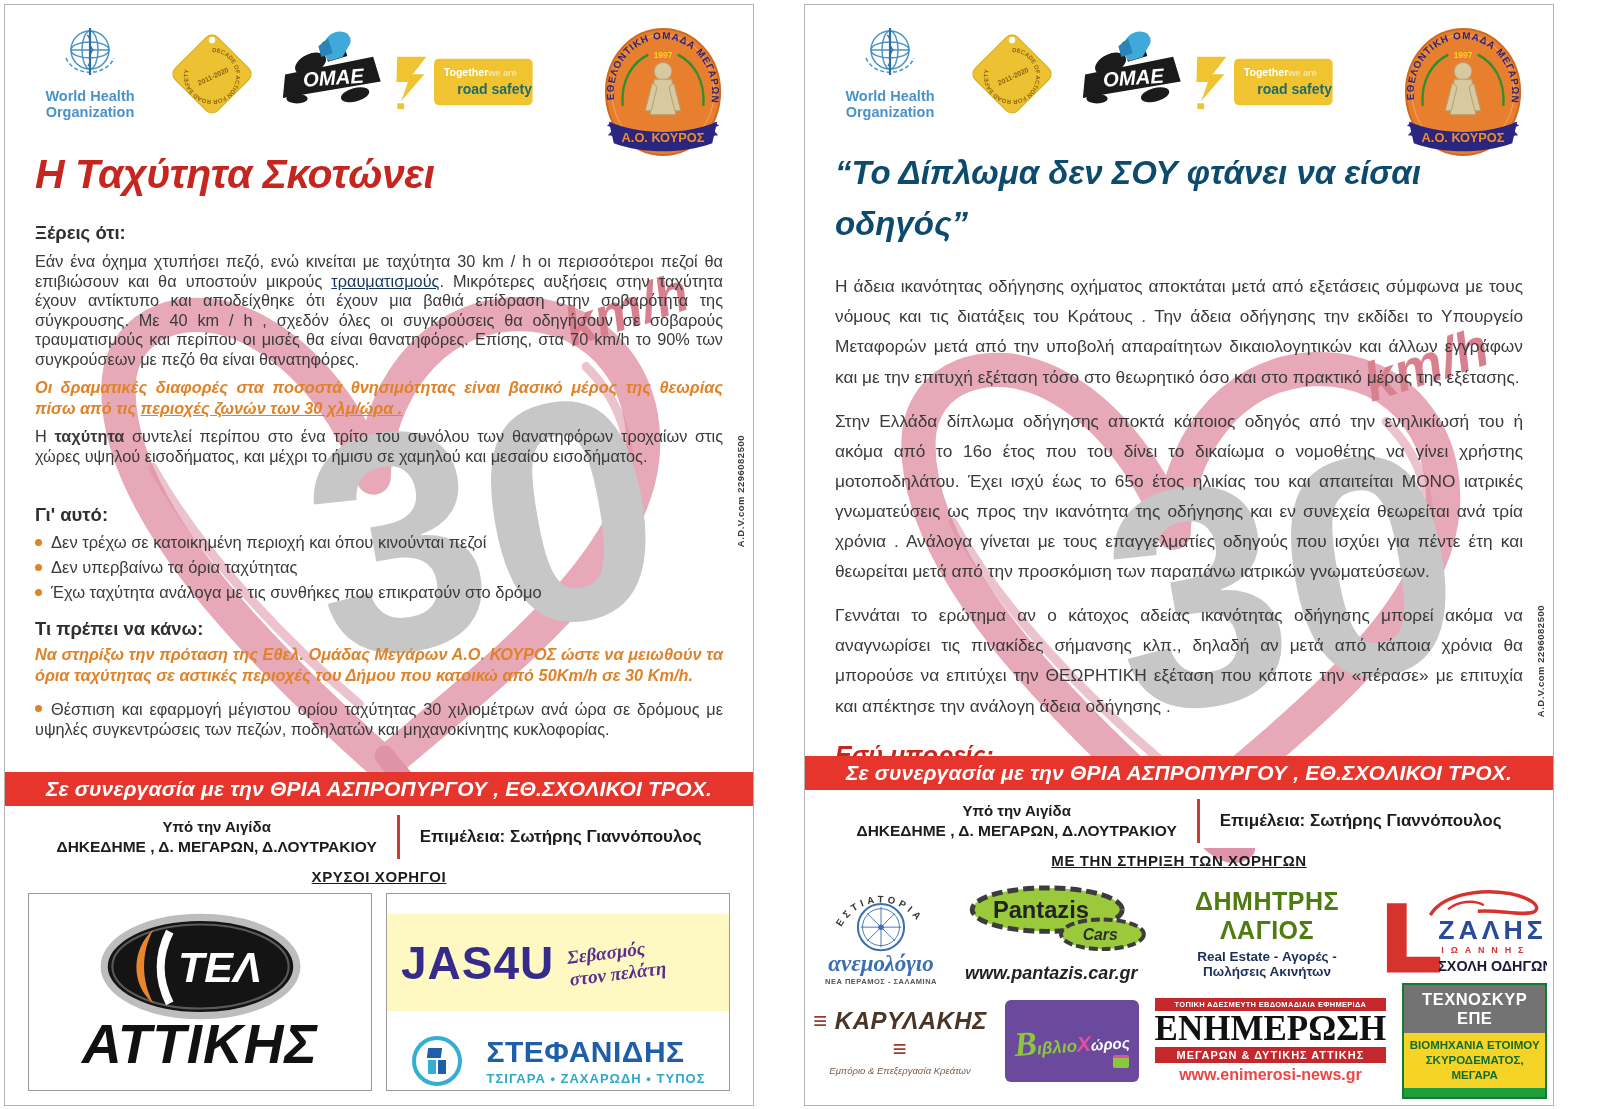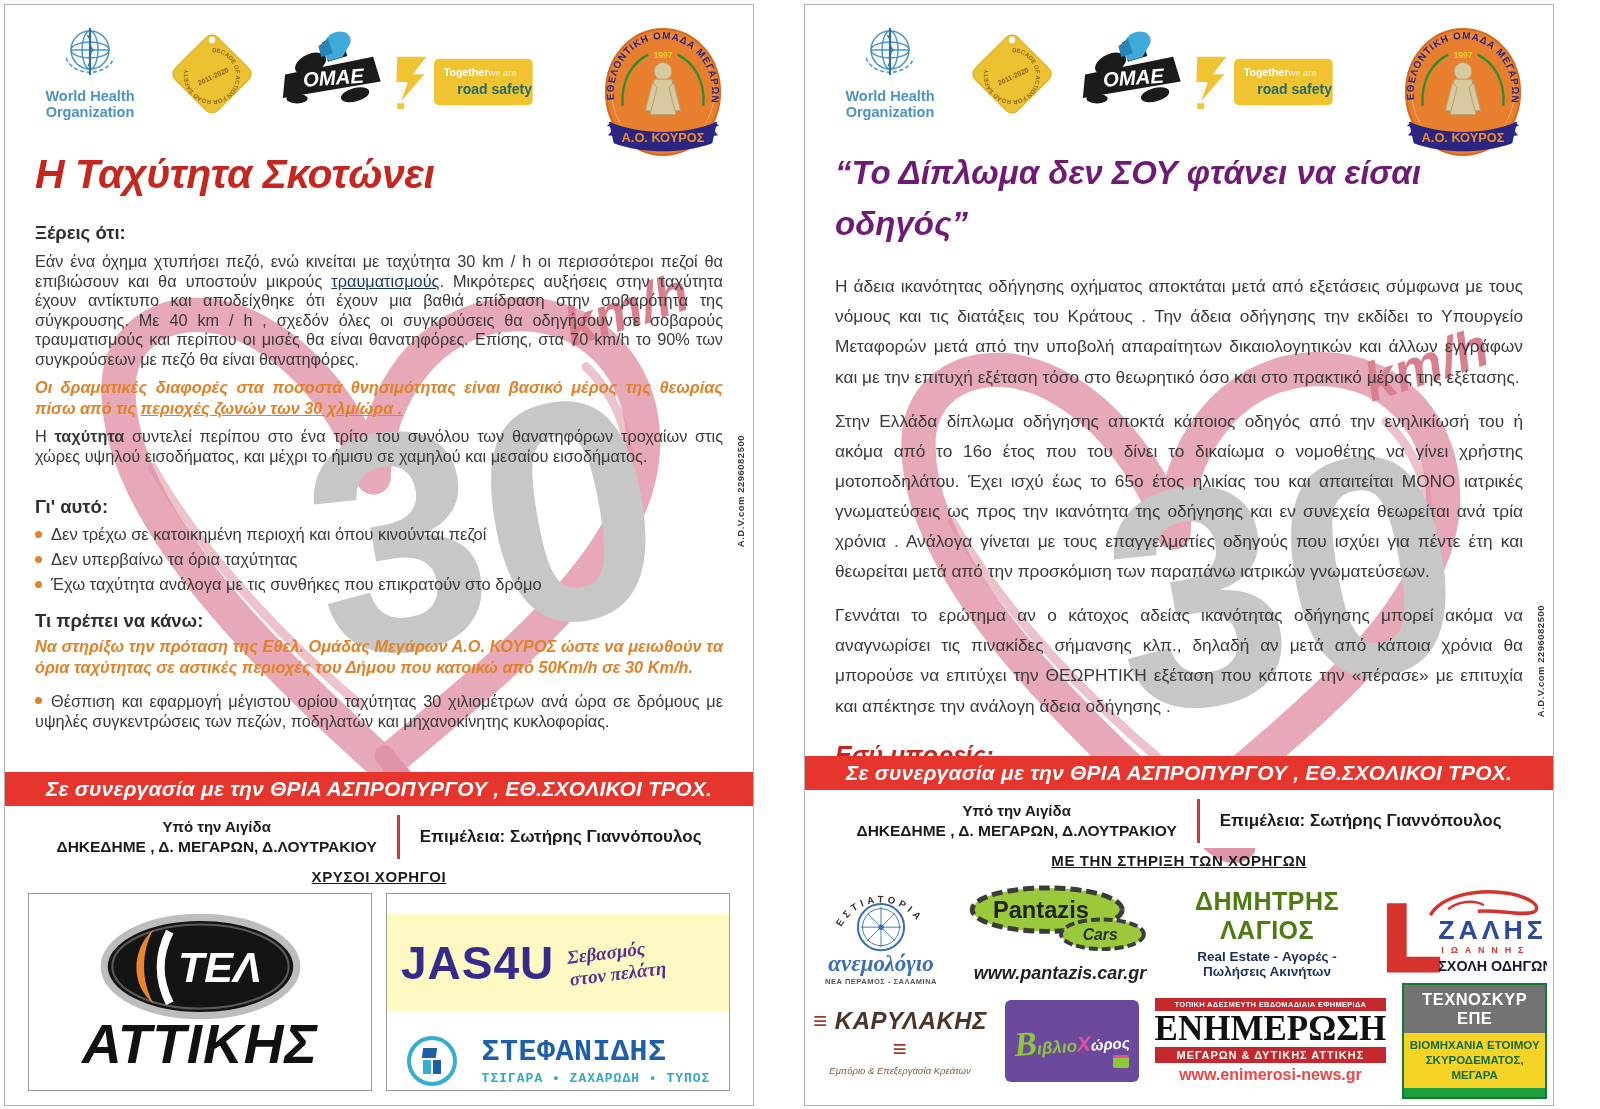--- a/index.html
+++ b/index.html
@@ -17,21 +17,21 @@
   
   .logo-row{display:flex;align-items:flex-start;padding:20px 26px 0;height:116px;position:relative;z-index:2;}
   .who{width:118px;text-align:center;}
   .who-text{font-size:14.5px;line-height:1.12;font-weight:700;color:#4a93c8;margin-top:1px;}
   .diamond-wrap{margin-left:16px;margin-top:2px;}
   .omae-wrap{margin-left:10px;margin-top:2px;}
   .rs-wrap{margin-left:2px;margin-top:28px;}
   .badge-wrap{margin-left:auto;}
   
   .title-red{margin:10px 30px 0;font-size:41px;font-weight:800;font-style:italic;color:#c5271f;letter-spacing:-.5px;position:relative;z-index:2;}
-  .title-blue{margin:6px 30px 0;font-size:33px;font-weight:800;font-style:italic;color:#701a75;line-height:1.55;position:relative;z-index:2;max-width:640px;}
+  .title-blue{margin:6px 30px 0;font-size:33px;font-weight:800;font-style:italic;color:#0c4a6e;line-height:1.55;position:relative;z-index:2;max-width:640px;}
   h3.sec{font-size:18.5px;font-weight:800;color:#2f2f2f;margin:14px 0 4px;}
   .bp{font-size:16.3px;line-height:1.2;text-align:justify;color:#3a3a3a;margin:8px 0;}
   .bp-r{font-size:17.3px;line-height:1.74;text-align:justify;color:#3a3a3a;margin:14px 0;}
   .ul-navy{color:#17365d;text-decoration:underline;}
   .orange{color:#e08228;font-weight:800;font-style:italic;font-size:16.3px;line-height:1.28;text-align:justify;margin:4px 0;}
   .orange .ul{text-decoration:underline;}
   ul.dots{list-style:none;margin:4px 0 14px;padding:0;}
   ul.dots li{font-size:16.5px;color:#3a3a3a;line-height:1.5;display:flex;align-items:baseline;}
   .dot{width:7px;height:7px;border-radius:50%;background:#e08228;display:inline-block;flex:0 0 7px;margin-right:9px;position:relative;top:-2px;}
   .final-b{margin-top:14px;}
@@ -48,31 +48,31 @@
   .curator{font-size:17px;font-weight:700;color:#1c1c1c;}
   .sp-head{text-align:center;font-size:15px;font-weight:800;color:#1c1c1c;text-decoration:underline;letter-spacing:.6px;margin:4px 0 8px;}
   
   .gold-row{display:flex;gap:14px;justify-content:center;padding-bottom:14px;background:#fff;}
   .gbox{width:342px;height:196px;border:1px solid #9a9a9a;background:#fff;position:relative;overflow:hidden;}
   .ktel-inner{display:flex;flex-direction:column;align-items:center;justify-content:center;height:100%;}
   .ktel-name{font-size:55px;font-weight:900;font-style:italic;color:#111;letter-spacing:1px;line-height:1;margin-top:-4px;}
   .jas-top{height:97px;background:#fef9c3;display:flex;align-items:center;padding:0 14px;margin-top:20px;}
   .jas-name{font-size:46px;font-weight:900;color:#352b8d;letter-spacing:1px;}
   .jas-tag{margin-left:14px;color:#5b2d8e;font-style:italic;font-weight:700;font-size:19px;line-height:1.15;transform:rotate(-7deg);font-family:"Liberation Serif",serif;}
-  .jas-bottom{height:99px;display:flex;align-items:center;justify-content:center;gap:24px;background:#fff;font-family:Liberation Mono, monospace;}
+  .jas-bottom{height:99px;display:flex;align-items:center;justify-content:center;gap:24px;background:#fff;}
   .stef-name{font-size:30px;font-weight:900;color:#1f5fa8;letter-spacing:.5px;}
   .stef-sub{font-size:13px;font-weight:800;color:#2fa8cc;letter-spacing:1px;margin-top:2px;}
   
   .srow{display:flex;align-items:center;justify-content:center;background:#fff;}
   .srow1{gap:14px;height:112px;padding:0 6px;}
   .srow2{gap:16px;height:104px;padding:0 6px 12px;}
   .anemo{width:152px;text-align:center;line-height:1;}
   .anemo-name{font-size:23px;font-style:italic;color:#3a6fb5;font-family:"Liberation Serif",serif;font-weight:700;margin-top:-4px;}
   .anemo-sub{font-size:7.5px;color:#555;letter-spacing:.5px;margin-top:3px;font-weight:700;}
-  .pantazis{width:190px;text-align:center;}
+  .pantazis{width:190px;text-align:left;}
   .pant-url{font-size:17px;font-style:italic;color:#222;margin-top:2px;}
   .pant-url b{font-size:18px;}
   .lagios{width:250px;text-align:center;}
   .lagios-name{font-size:25px;font-weight:900;color:#4d7c0f;letter-spacing:.5px;}
   .lagios-sub{font-size:13.5px;font-weight:800;color:#1a2f5a;margin-top:4px;}
   .karylakis{width:200px;text-align:center;color:#4a3526;}
   .kary-name{font-size:24px;font-weight:900;font-style:italic;letter-spacing:.5px;}
   .kary-name .eq{color:#a0382c;font-style:normal;}
   .kary-sub{font-size:9.5px;font-style:italic;color:#7a5a44;margin-top:2px;}
   .vivlio{width:150px;height:82px;background:#6b4a9e;border-radius:6px;display:flex;align-items:center;justify-content:center;position:relative;}
@@ -194,21 +194,21 @@
   </div>
 
   <h1 class="title-red">Η Ταχύτητα Σκοτώνει</h1>
 
   <div class="content">
     <h3 class="sec" style="margin-top:24px;">Ξέρεις ότι:</h3>
     <p class="bp"><span>Εάν ένα όχημα χτυπήσει πεζό, ενώ κινείται με ταχύτητα  30 km / h οι περισσότεροι πεζοί θα επιβιώσουν  και θα υποστούν μικρούς </span><span class="ul-navy">τραυματισμούς</span><span>. Μικρότερες αυξήσεις στην ταχύτητα έχουν αντίκτυπο και  αποδείχθηκε ότι έχουν μια βαθιά επίδραση στην σοβαρότητα της σύγκρουσης. Με 40 km / h , σχεδόν όλες οι συγκρούσεις θα οδηγήσουν σε σοβαρούς τραυματισμούς και περίπου οι μισές θα είναι θανατηφόρες. Επίσης, στα 70 km/h το 90% των συγκρούσεων με πεζό θα είναι θανατηφόρες.</span></p>
     <p class="orange"><span>Οι δραματικές διαφορές στα ποσοστά θνησιμότητας είναι βασικό μέρος της θεωρίας πίσω από τις </span><span class="ul">περιοχές ζωνών των 30 χλμ/ώρα .</span></p>
     <p class="bp"><span>Η </span><b>ταχύτητα</b><span> συντελεί περίπου στο ένα τρίτο του συνόλου των θανατηφόρων τροχαίων στις χώρες υψηλού εισοδήματος, και μέχρι το ήμισυ σε χαμηλού και μεσαίου εισοδήματος.</span></p>
 
-    <h3 class="sec" style="margin-top:30px;">Γι' αυτό:</h3>
+    <h3 class="sec" style="margin-top:38px;">Γι' αυτό:</h3>
     <ul class="dots">
       <li>
           <span class="dot"></span>
           <span>Δεν τρέχω σε κατοικημένη περιοχή και όπου κινούνται πεζοί</span>
         </li>
       <li>
           <span class="dot"></span>
           <span>Δεν υπερβαίνω τα όρια ταχύτητας</span>
         </li>
       <li>

